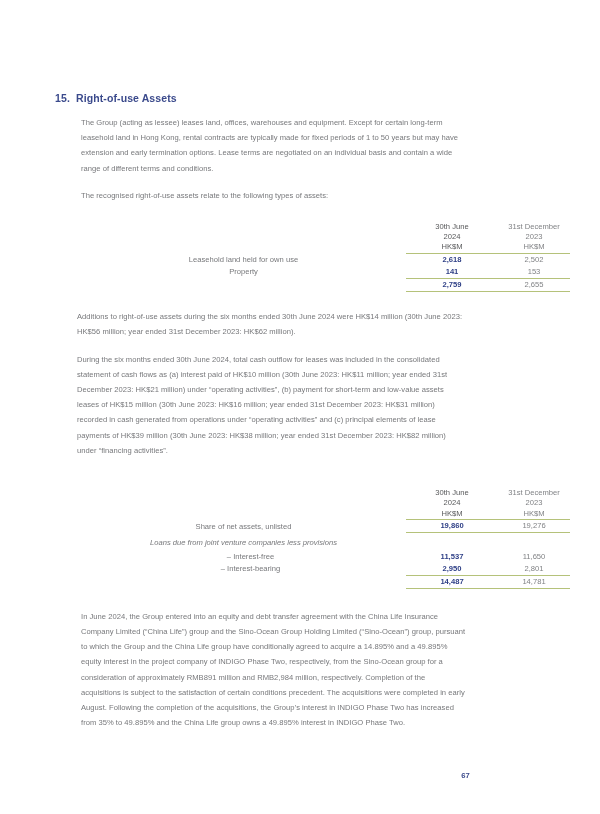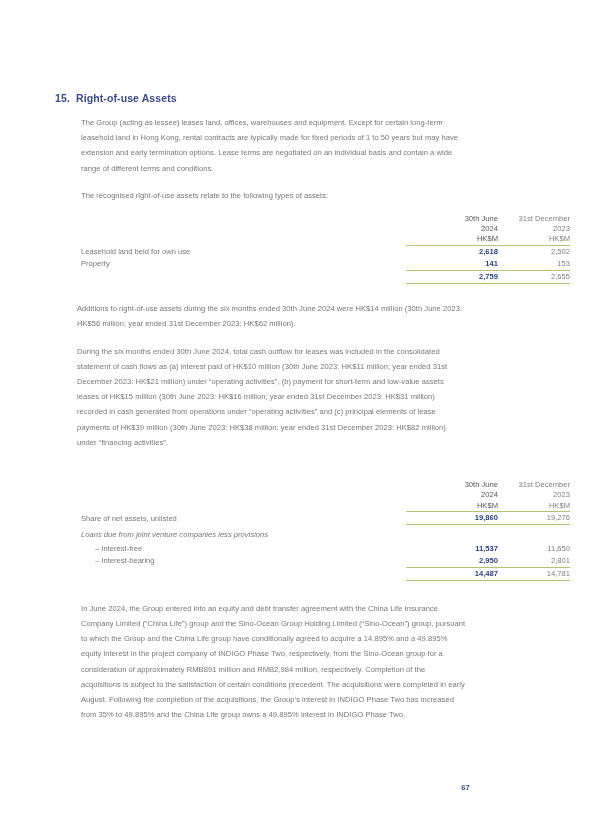--- a/index.html
+++ b/index.html
@@ -47,38 +47,39 @@
   }
   p.copy {
     font-size: 7.6px;
     line-height: 15.2px;
     color: #77787b;
     margin: 0 0 12.5px 0;
     text-align: left;
     letter-spacing: 0.02px;
   }
   p.copy.tight { margin-bottom: 0; }
-  p.copy.lead-table { margin-bottom: 10px; }
+  p.copy.lead-table { margin-bottom: 18px; }
 
   
   table.fin {
     margin-left: 26px;
     width: 489px;
     border-collapse: collapse;
     font-size: 7.6px;
     table-layout: fixed;
   }
   table.fin col.c-label { width: 325px; }
   table.fin col.c-cur   { width: 92px; }
   table.fin col.c-prev  { width: 72px; }
 
   table.fin th, table.fin td {
     padding: 0;
     vertical-align: bottom;
     font-weight: normal;
+    text-align: center;
   }
 
   .hd-cell {
     text-align: right;
     line-height: 10.4px;
     padding-bottom: 3px;
     white-space: nowrap;
   }
   .hd-cell .l { display: block; }
   .hd-cur {
@@ -117,21 +118,21 @@
   .rule-top > th.num { border-top: 1.1px solid #b5c27a; }
   .rule-bot > td.num { border-bottom: 1.1px solid #b5c27a; }
 
   .after-table { margin-top: 17px; margin-left: 22px; }
   .after-table-16 { margin-top: 20px; }
 
   
   .folio {
     position: absolute;
     right: 50px;
-    bottom: 22px;
+    bottom: 34px;
     font-size: 7.6px;
     color: #3b4a8c;
     font-weight: bold;
     letter-spacing: 0.2px;
   }
 </style>
 </head>
 <body>
 
 <div class="page">

